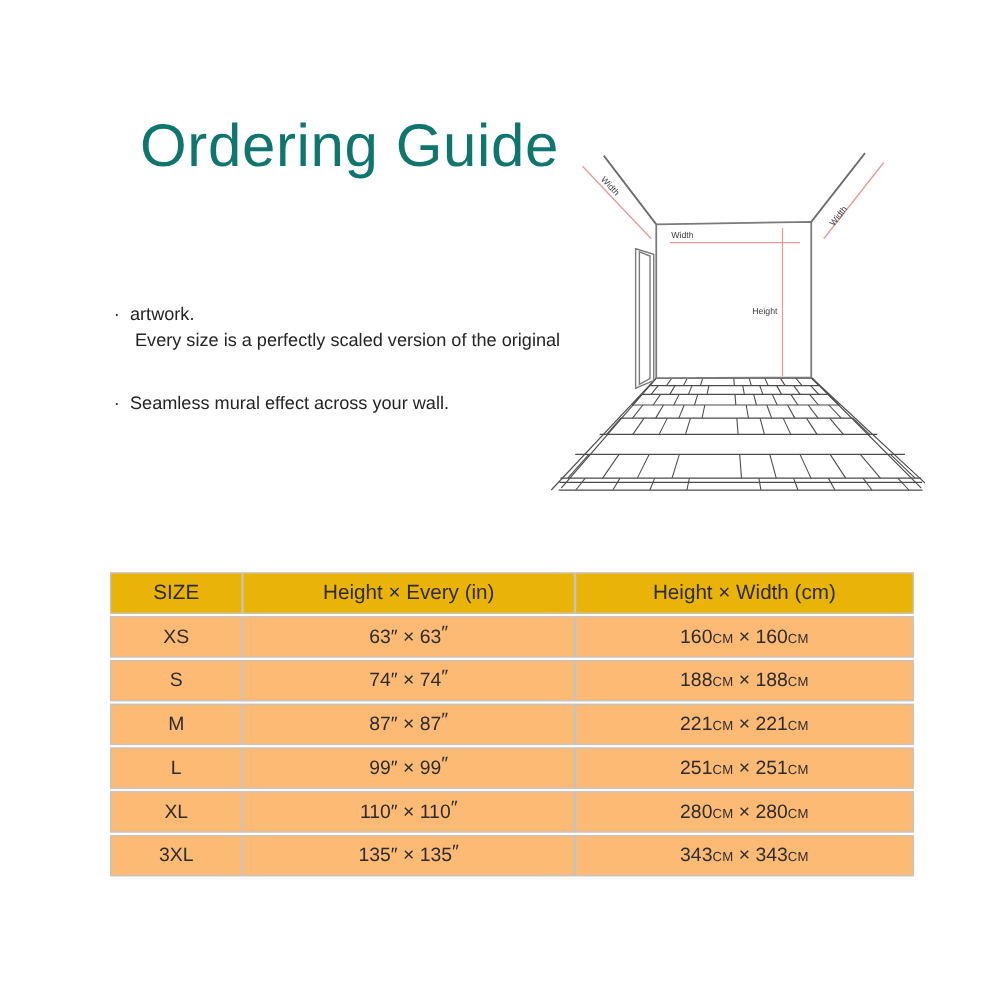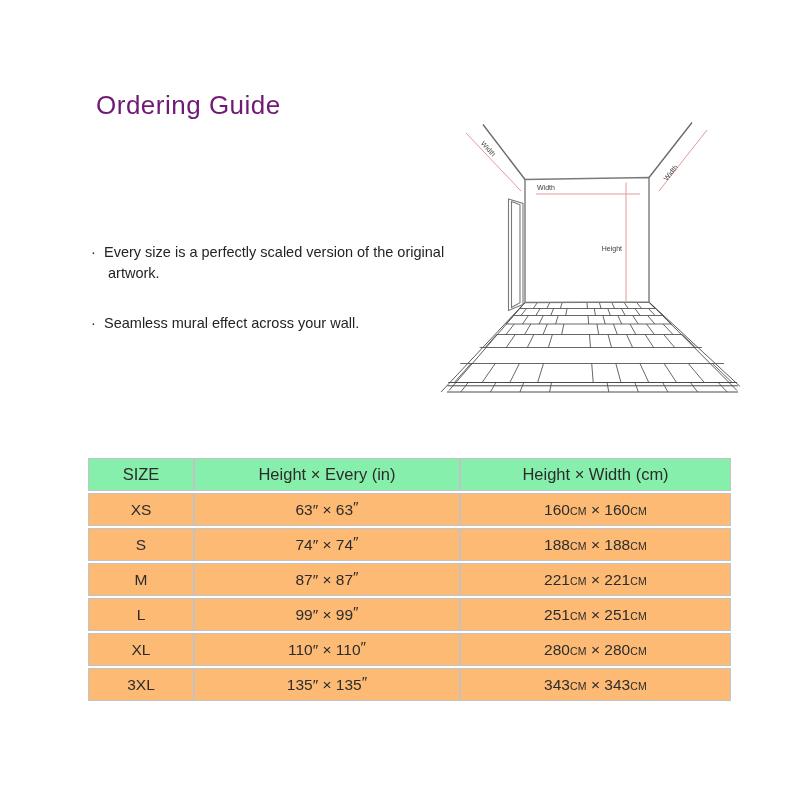--- a/index.html
+++ b/index.html
@@ -1,22 +1,22 @@
 <!DOCTYPE html>
 <html><head>
 <meta charset="utf-8">
 <style>
   html,body{margin:0;padding:0;background:#fff;}
   .canvas{
     position:relative;width:800px;height:800px;background:#ffffff;overflow:hidden;
     font-family:"Liberation Sans", sans-serif;color:#222;
   }
   .page-title{
-    position:absolute;left:96px;top:90px;
-    font-size:26px;font-weight:400;letter-spacing:.5px;color:#701a75;
+    position:absolute;left:112px;top:90px;
+    font-size:48px;font-weight:400;letter-spacing:.5px;color:#0f766e;
     white-space:nowrap;
   }
   .note{
     position:absolute;left:91px;display:flex;align-items:flex-start;
     font-size:14.5px;line-height:21px;color:#242424;width:390px;
   }
   .note .bullet{width:13px;flex:0 0 13px;color:#242424;}
   .note .note-text span{display:block;}
   .note .note-text span + span{padding-left:4px;}
   .note-1{top:242px;}
@@ -25,38 +25,38 @@
   .diagram-wrap svg{display:block;}
   .table-wrap{position:absolute;left:88px;top:456px;width:643px;}
   table.size-table{
     width:100%;border-collapse:separate;border-spacing:0 2px;table-layout:fixed;
   }
   table.size-table th, table.size-table td{
     border:1px solid #c3c3c6;background:#fdba74;height:31px;
     text-align:center;vertical-align:middle;padding:0;
     font-weight:400;color:#2c2c2c;
   }
-  table.size-table th{font-size:16.5px;background:#86efac;}
+  table.size-table th{font-size:16.5px;background:#eab308;}
   table.size-table td{font-size:15.5px;}
   col.c-size{width:106px;} col.c-in{width:266px;} col.c-cm{width:271px;}
   .unit{font-size:10.5px;text-transform:uppercase;letter-spacing:.2px;}
   .raised{position:relative;top:-3px;}
 </style>
 </head>
 <body>
 
 <div class="canvas">
 
   <div class="page-title">Ordering Guide</div>
 
   <div class="note note-1">
     <span class="bullet">·</span>
     <span class="note-text">
+      <span>artwork.</span>
       <span>Every size is a perfectly scaled version of the original</span>
-      <span>artwork.</span>
     </span>
   </div>
 
   <div class="note note-2">
     <span class="bullet">·</span>
     <span class="note-text">
       <span>Seamless mural effect across your wall.</span>
     </span>
   </div>
 

